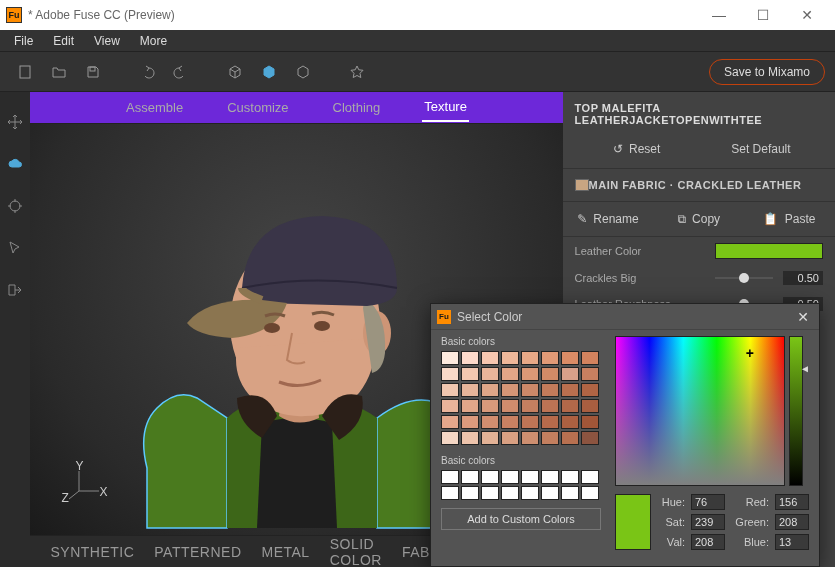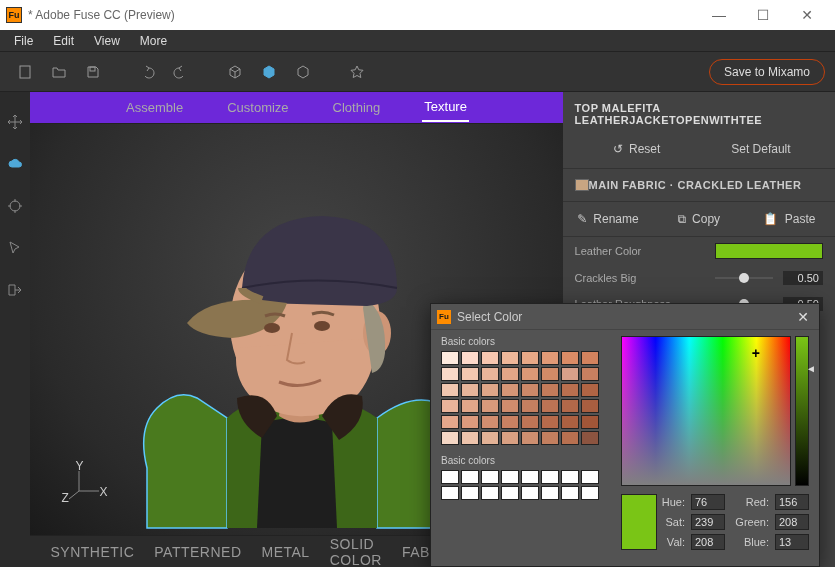--- a/index.html
+++ b/index.html
@@ -60,21 +60,21 @@
 .colorgrid{display:grid;grid-template-columns:repeat(8,18px);gap:2px;margin-bottom:10px}
 .cswatch{width:18px;height:14px;border:1px solid #222}
 .customgrid{display:grid;grid-template-columns:repeat(8,18px);gap:2px;margin-bottom:8px}
 .cust{width:18px;height:14px;background:#fff;border:1px solid #222}
 .addbtn{width:160px;padding:4px;text-align:center;border:1px solid #777;color:#ddd;font-size:11px;background:#535353}
 .dright{flex:1;display:flex;flex-direction:column}
 .gradbox{width:170px;height:150px;position:relative;background:linear-gradient(to bottom,transparent 0%,#808080 100%),linear-gradient(to right,#ff00ff,#0000ff,#00ffff,#00ff00,#ffff00,#ff0000);border:1px solid #222}
 .cross{position:absolute;right:30px;top:8px;color:#000;font-size:14px;font-weight:bold}
 .huecol{width:14px;height:150px;background:linear-gradient(to bottom,#7ac516,#000);margin-left:4px;border:1px solid #222;position:relative}
 .huearrow{position:absolute;right:-8px;top:26px;color:#ddd;font-size:10px}
-.hsvrow{display:flex;align-items:center;margin-top:8px}
+.hsvrow{display:flex;align-items:center;gap:6px;margin-top:8px}
 .preview{width:36px;height:56px;background:#7ac516;border:1px solid #222}
 .inputs{display:grid;grid-template-columns:28px 34px 38px 34px;gap:4px 6px;align-items:center}
 .ilbl{color:#ccc;font-size:11px;text-align:right}
 .ival{background:#3a3a3a;border:1px solid #222;padding:1px 3px;color:#ddd;font-size:11px;width:34px}
 </style>
 </head>
 <body>
 
 <div class="titlebar">
   <div class="logo">Fu</div>
@@ -357,20 +357,21 @@
           <div class="cust"></div>
         <div class="cust"></div>
           <div class="cust"></div>
           <div class="cust"></div>
           <div class="cust"></div>
           <div class="cust"></div>
           <div class="cust"></div>
           <div class="cust"></div>
           <div class="cust"></div>
       </div>
+      <button class="addbtn">Add to Custom Colors</button>
     </div>
     <div class="dright">
       <div style="display:flex">
         <div class="gradbox">
             <div class="cross">+</div>
           </div>
         <div class="huecol">
             <div class="huearrow">◄</div>
           </div>
       </div>

